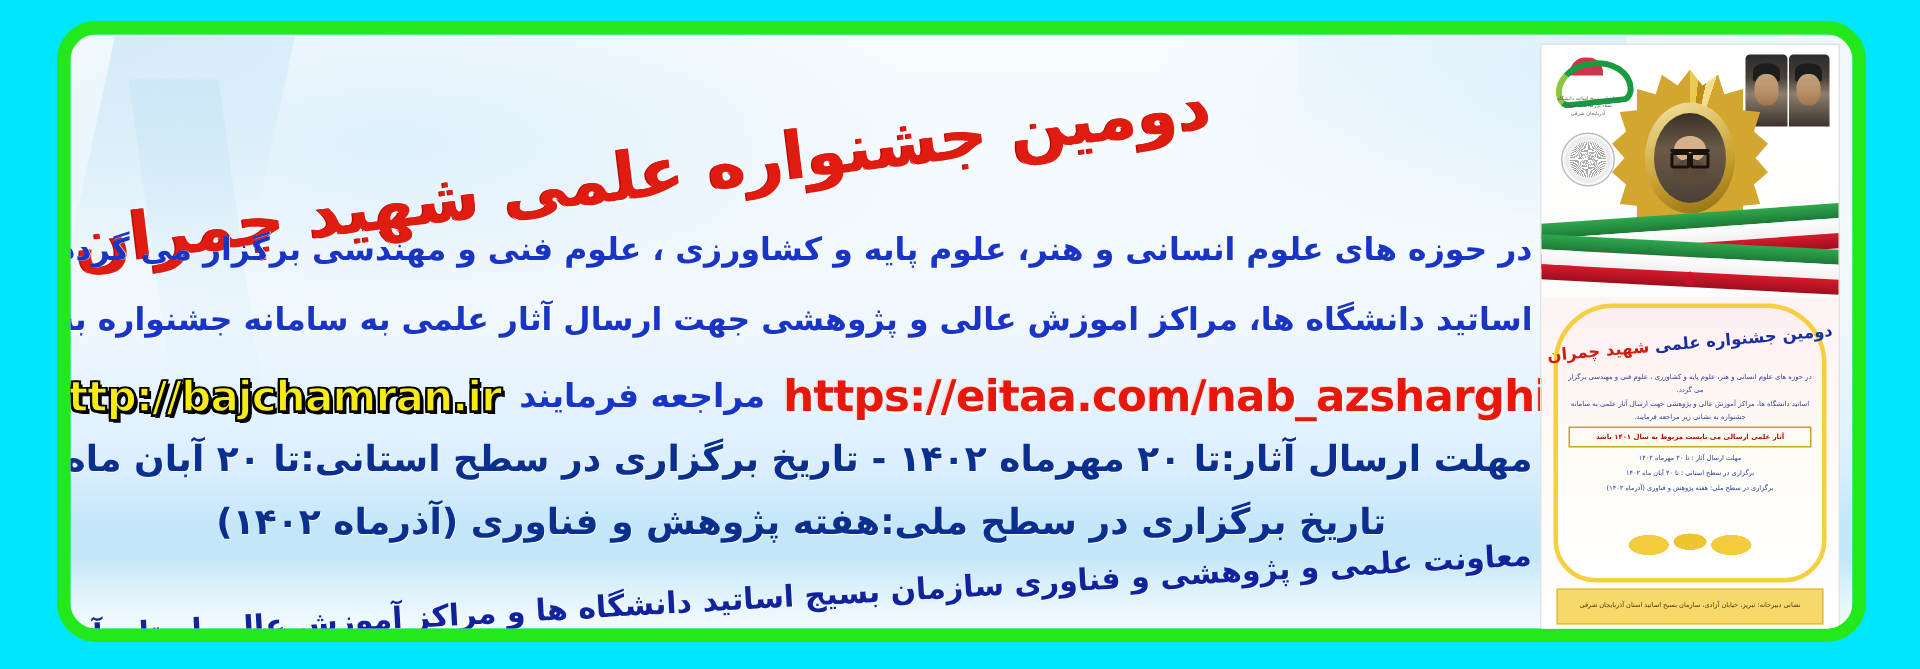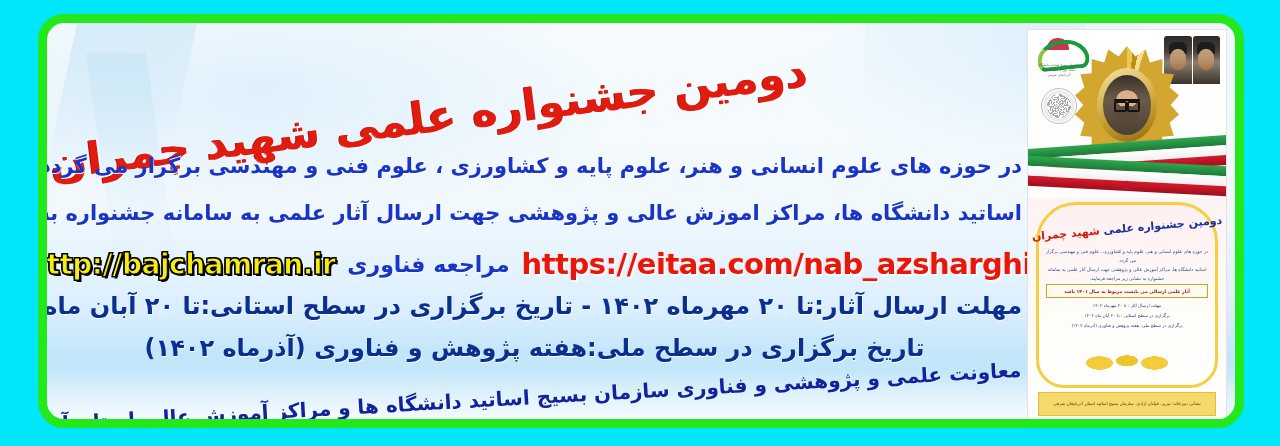--- a/index.html
+++ b/index.html
@@ -268,21 +268,21 @@
     <div id="content">
 
       <div id="title">دومین جشنواره علمی شهید چمران</div>
 
       <div class="bodyline" id="line1">در حوزه های علوم انسانی و هنر، علوم پایه و کشاورزی ، علوم فنی و مهندسی برگزار می گردد.</div>
 
       <div class="bodyline" id="line2">اساتید دانشگاه ها، مراکز اموزش عالی و پژوهشی جهت ارسال آثار علمی به سامانه جشنواره به نشانی</div>
 
       <div id="urlrow">
         <span id="url-site">http://bajchamran.ir</span>
-        <span id="url-sep">مراجعه  فناوری</span>
+        <span id="url-sep">مراجعه  فرمایند</span>
         <span id="url-eitaa">https://eitaa.com/nab_azsharghi</span>
       </div>
 
       <div class="dateline" id="date1">مهلت ارسال آثار:تا ۲۰ مهرماه ۱۴۰۲ - تاریخ برگزاری در سطح استانی:تا ۲۰ آبان ماه ۱۴۰۲</div>
 
       <div class="dateline" id="date2">تاریخ برگزاری در سطح ملی:هفته پژوهش و فناوری (آذرماه ۱۴۰۲)</div>
 
       <div id="signature">معاونت علمی و پژوهشی و فناوری سازمان بسیج اساتید دانشگاه ها و مراکز آموزش عالی استان آذربایجان شرقی</div>
     </div>
 

